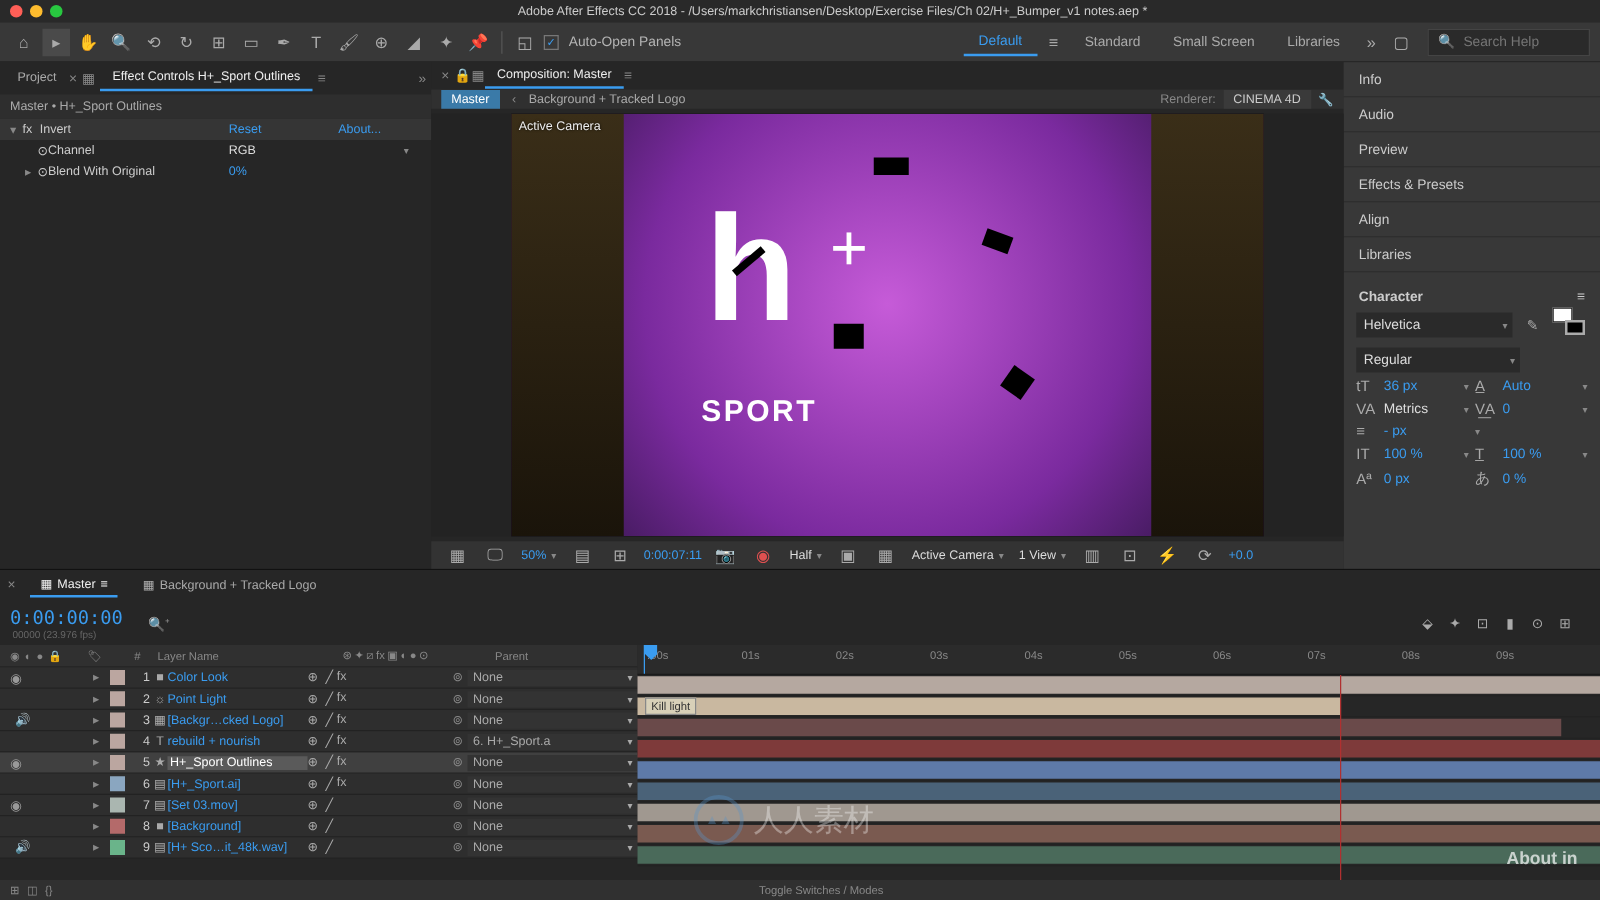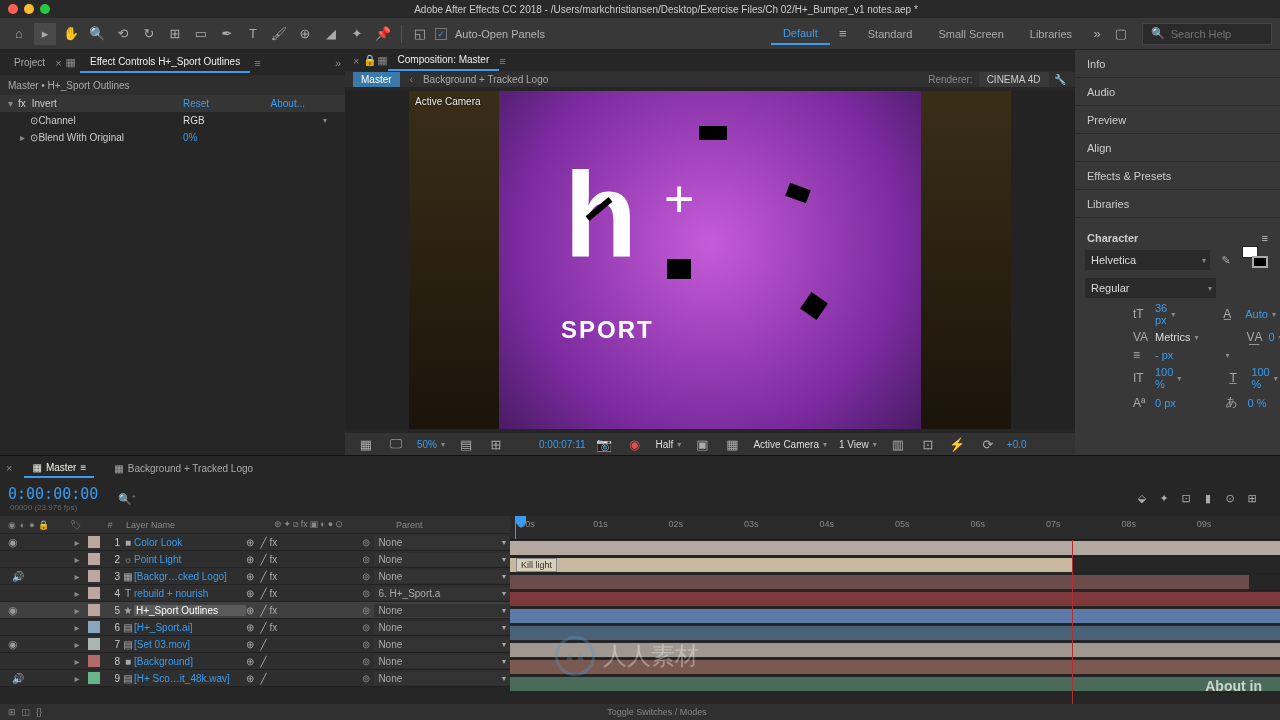--- a/index.html
+++ b/index.html
@@ -60,38 +60,38 @@
 .preview-img { width: 100%; height: 100%; background: radial-gradient(circle at 50% 45%, #c65bd8, #7a2a9e 55%, #2a1340 95%); position: relative; }
 .edge-left, .edge-right { position: absolute; top: 0; bottom: 0; width: 90px; background: linear-gradient(180deg, #3a2e18, #1a140a); }
 .edge-left { left: 0; } .edge-right { right: 0; }
 .logo-h { position: absolute; color: #fff; font-weight: bold; }
 .logo-h1 { font-size: 120px; left: 155px; top: 55px; }
 .logo-plus { position: absolute; left: 255px; top: 78px; font-size: 52px; color: #fff; }
 .logo-sport { position: absolute; left: 152px; top: 225px; color: #fff; font-size: 24px; font-weight: bold; letter-spacing: 2px; }
 .black-sq { position: absolute; background: #000; }
 .viewer-toolbar { height: 26px; display: flex; align-items: center; padding: 0 10px; gap: 8px; background: #333; font-size: 10px; }
 .vt-item { color: #3a9cf0; cursor: pointer; display: flex; align-items: center; gap: 2px; }
-.vt-timecode { color: #3a9cf0; margin-left: 24px; }
+.vt-timecode { color: #3a9cf0; }
 .vt-dropdown { color: #ddd; display: flex; align-items: center; gap: 4px; padding: 0 2px; }
 .vt-caret { color: #888; font-size: 8px; }
 
 
 .right-panel { width: 205px; background: #383838; display: flex; flex-direction: column; }
 .collapse-panel { height: 28px; display: flex; align-items: center; padding: 0 12px; color: #ccc; font-size: 11px; border-bottom: 1px solid #2b2b2b; cursor: pointer; background: #383838; }
 .character-panel { background: #383838; padding-bottom: 8px; }
 .char-header { height: 26px; display: flex; align-items: flex-end; padding: 0 12px; color: #ccc; font-size: 11px; font-weight: bold; justify-content: space-between; }
 .char-row { display: flex; align-items: center; padding: 2px 10px; gap: 6px; }
 .char-field { flex: 1; background: #2a2a2a; height: 20px; display: flex; align-items: center; padding: 0 6px; position: relative; }
 .char-field .caret { position: absolute; right: 4px; color: #888; font-size: 8px; }
 .char-field .value { color: #ddd; }
 .char-icon-btn { width: 20px; height: 20px; display: flex; align-items: center; justify-content: center; color: #aaa; }
 .swatch { width: 16px; height: 12px; border: 1px solid #222; }
 .swatch.fill { background: #fff; }
 .pair-row { display: flex; align-items: center; justify-content: space-between; padding: 2px 10px; }
-.pair-half { display: flex; align-items: center; gap: 4px; width: 90px; margin-left: 48px; }
+.pair-half { display: flex; align-items: center; gap: 4px; width: 90px; }
 .pair-half .glyph { width: 18px; color: #aaa; font-size: 12px; }
 .pair-half .val { color: #3a9cf0; flex: 1; }
 .pair-half .caret { color: #888; font-size: 8px; }
 
 
 .timeline-panel { height: 265px; background: #262626; display: flex; flex-direction: column; border-top: 1px solid #111; }
 .tl-tabs { height: 24px; display: flex; align-items: center; padding: 0 6px; gap: 12px; }
 .tl-tab { display: flex; align-items: center; gap: 4px; padding: 3px 8px; color: #aaa; cursor: pointer; font-size: 10px; }
 .tl-tab.active { color: #eee; border-bottom: 2px solid #3a9cf0; }
 .tl-header { height: 36px; display: flex; align-items: center; padding: 0 8px; }
@@ -288,22 +288,22 @@
       <span class="tool-btn">⚡</span>
       <span class="tool-btn">⟳</span>
       <span class="vt-item">+0.0</span>
     </div>
   </div>
 
   <div class="right-panel">
     <div class="collapse-panel">Info</div>
     <div class="collapse-panel">Audio</div>
     <div class="collapse-panel">Preview</div>
+    <div class="collapse-panel">Effects &amp; Presets</div>
     <div class="collapse-panel">Align</div>
-    <div class="collapse-panel">Effects &amp; Presets</div>
     <div class="collapse-panel">Libraries</div>
     <div class="character-panel">
       <div class="char-header">
           <span>Character</span>
           <span>≡</span>
         </div>
       <div class="char-row">
         <div class="char-field">
             <span class="value">Helvetica</span>
             <span class="caret">▾</span>

